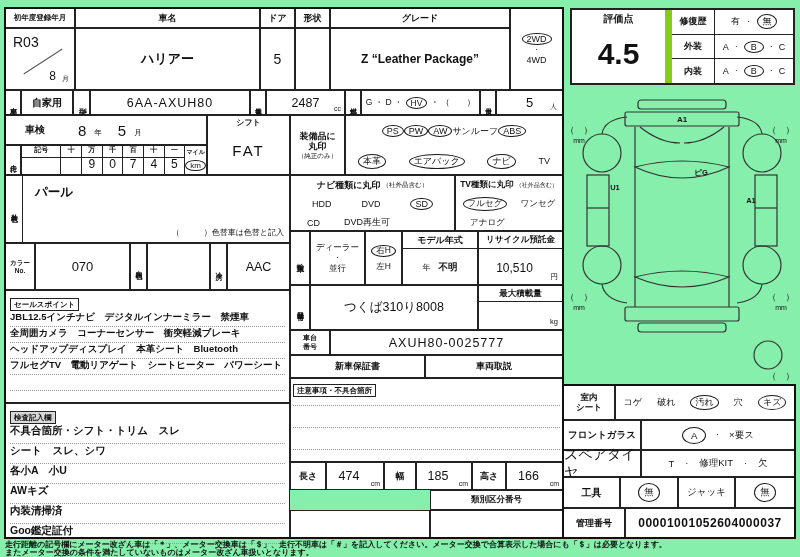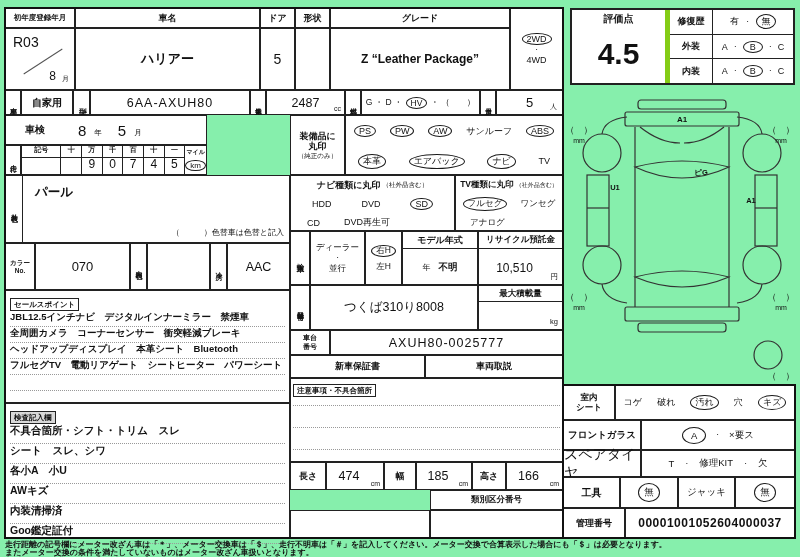--- a/index.html
+++ b/index.html
@@ -103,28 +103,32 @@
     <div class="stack nb" style="width:20px;border-right:1px solid #222">
         <span style="font-size:7px;font-weight:bold;height:12px;border-bottom:1px solid #222;width:100%;text-align:center;box-sizing:border-box">一</span>
         <span style="font-size:12px;height:16px">5</span>
       </div>
     <div class="stack nb" style="flex:1">
       <span style="font-size:6px;font-weight:bold;height:11px">マイル</span>
       <span style="font-size:8px" class="circ">km</span>
     </div>
   </div>
 
+  <div class="cell stack" style="left:207px;top:115px;width:83px;height:60px">
+    <span style="font-size:8px;font-weight:bold;margin-top:2px">シフト</span>
+    <span style="font-size:15px;letter-spacing:2px;flex:1;display:flex;align-items:center">FAT</span>
+  </div>
 
   <div class="cell stack" style="left:290px;top:115px;width:55px;height:60px">
     <span style="font-size:9px;font-weight:bold">装備品に</span>
     <span style="font-size:9px;font-weight:bold">丸印</span>
     <span style="font-size:6.5px">（純正のみ）</span>
   </div>
   <div class="cell" style="left:345px;top:115px;width:218px;height:60px">
-    <div class="nb" style="position:absolute;left:0;top:0;width:100%;height:30px;display:flex;align-items:center;justify-content:space-between;padding:11px 8px;box-sizing:border-box;font-size:9px">
+    <div class="nb" style="position:absolute;left:0;top:0;width:100%;height:30px;display:flex;align-items:center;justify-content:center;padding:11px 8px;box-sizing:border-box;font-size:9px">
       <span class="circ">PS</span>
       <span class="circ">PW</span>
       <span class="circ">AW</span>
       <span>サンルーフ</span>
       <span class="circ">ABS</span>
     </div>
     <div class="nb" style="position:absolute;left:0;top:30px;width:100%;height:30px;display:flex;align-items:center;justify-content:space-between;padding:0 12px;box-sizing:border-box;font-size:9px">
       <span class="circ">本革</span>
       <span class="circ">エアバック</span>
       <span class="circ">ナビ</span>
@@ -261,21 +265,21 @@
   <div class="cell" style="left:506px;top:462px;width:57px;height:28px">
     <span class="nb val" style="position:absolute;inset:0 12px 0 0;font-size:12.5px">166</span>
     <span style="position:absolute;right:3px;bottom:2px;font-size:7px">cm</span>
   </div>
 
   <div class="cell hdr" style="left:430px;top:490px;width:133px;height:20px;font-size:8.5px">類別区分番号</div>
   <div class="cell" style="left:290px;top:510px;width:140px;height:28px"></div>
   <div class="cell" style="left:430px;top:510px;width:133px;height:28px"></div>
 
   <div class="cell" style="left:570px;top:8px;width:225px;height:77px;border-width:2px;display:flex">
-    <div class="nb stack" style="width:93px;border-right:5px solid #84cc16">
+    <div class="nb stack" style="width:93px;border-right:7px solid #84cc16">
       <span style="font-size:10px;font-weight:bold;margin-top:3px">評価点</span>
       <span style="font-size:30px;font-weight:bold;flex:1;display:flex;align-items:center">4.5</span>
     </div>
     <div class="nb" style="flex:1;display:flex;flex-direction:column">
       <div class="nb" style="flex:1;display:flex;border-bottom:1px solid #222">
         <span class="val nb" style="width:42px;border-right:1px solid #222;font-size:9px;font-weight:bold">修復歴</span>
         <span class="val nb" style="flex:1;gap:5px;font-size:9px">
           <span>有</span>
           <span style="font-size:7px">・</span>
           <span class="circ">無</span>

